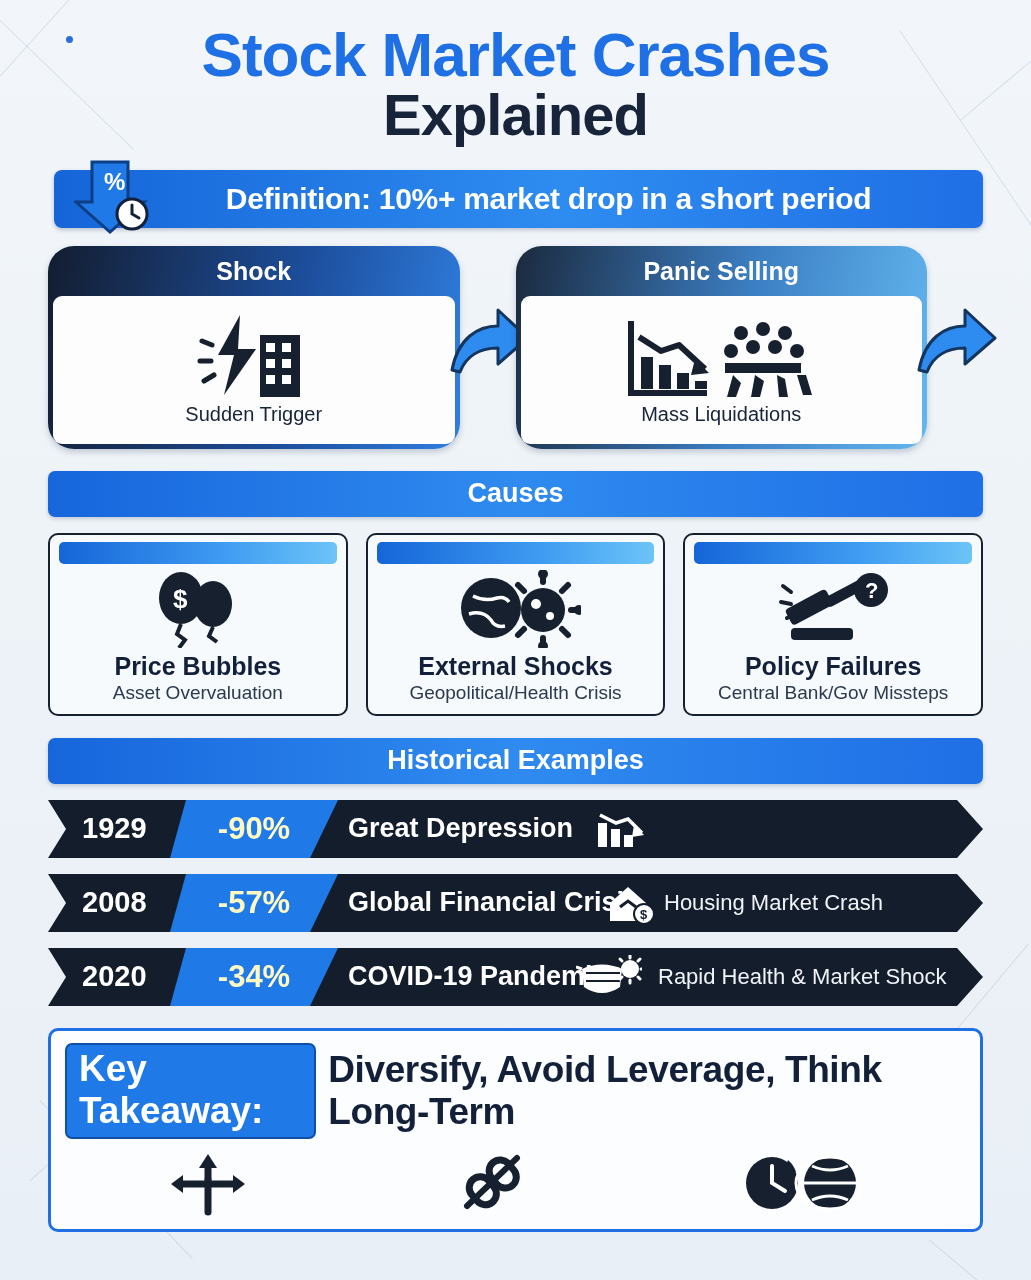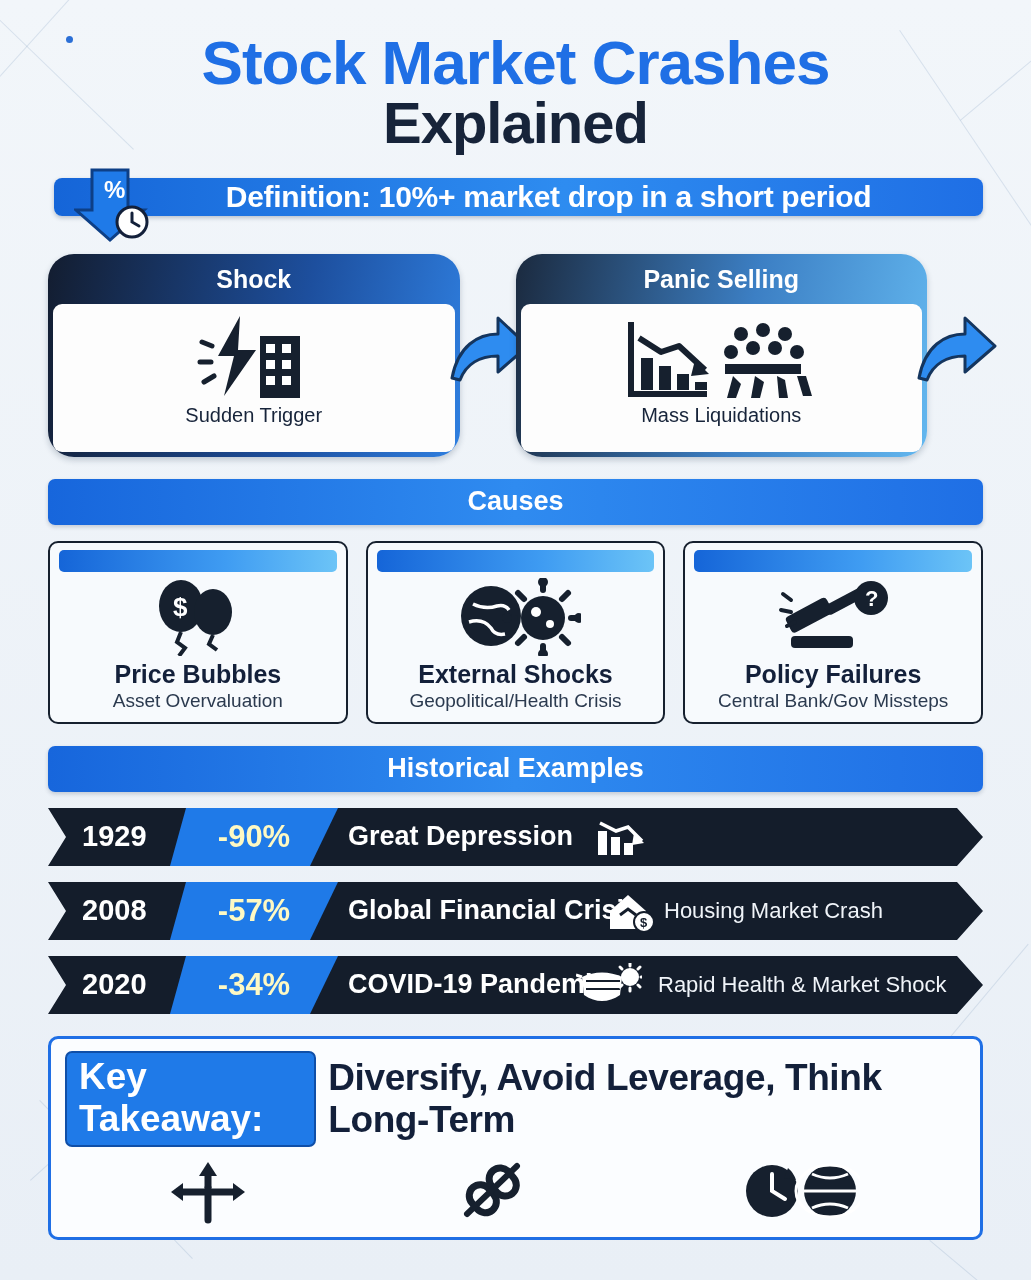--- a/index.html
+++ b/index.html
@@ -25,21 +25,21 @@
   }
   .bg-dot {
     position: absolute;
     width: 7px; height: 7px; border-radius: 50%;
     background: #2b6fd6;
   }
 
   .content {
     position: relative;
     z-index: 5;
-    padding: 8px 48px;
+    padding: 0 48px;
   }
 
   
   .title-wrap { text-align: center; padding-top: 22px; }
   .title-1 {
     font-size: 62px;
     font-weight: bold;
     color: #1f6fe5;
     letter-spacing: -1px;
     line-height: 1.05;
@@ -55,21 +55,21 @@
 
   
   .definition-row {
     position: relative;
     margin: 24px 0 0 0;
     height: 54px;
   }
   .definition-bar {
     position: absolute;
     left: 6px; right: 0; top: 0;
-    height: 38px;
+    height: 58px;
     background: linear-gradient(90deg, #1565d8 0%, #2e8cf0 55%, #1f6fe5 100%);
     border-radius: 8px;
     display: flex;
     align-items: center;
     justify-content: center;
     box-shadow: 0 2px 4px rgba(20,40,70,0.25);
   }
   .definition-text {
     color: #ffffff;
     font-size: 30px;
@@ -108,21 +108,21 @@
     font-weight: bold;
     padding: 6px 0 10px;
   }
   .stage-body {
     background: #fdfdfd;
     border-radius: 9px;
     height: 148px;
     display: flex;
     flex-direction: column;
     align-items: center;
-    justify-content: flex-start;
+    justify-content: center;
     padding: 8px 6px 8px;
   }
   .stage-icon { height: 92px; display: flex; align-items: center; justify-content: center; }
   .stage-caption {
     font-size: 20px;
     color: #17243a;
     text-align: center;
     padding-bottom: 2px;
   }
   .arrow-gap { width: 56px; position: relative; flex: 0 0 56px; }

